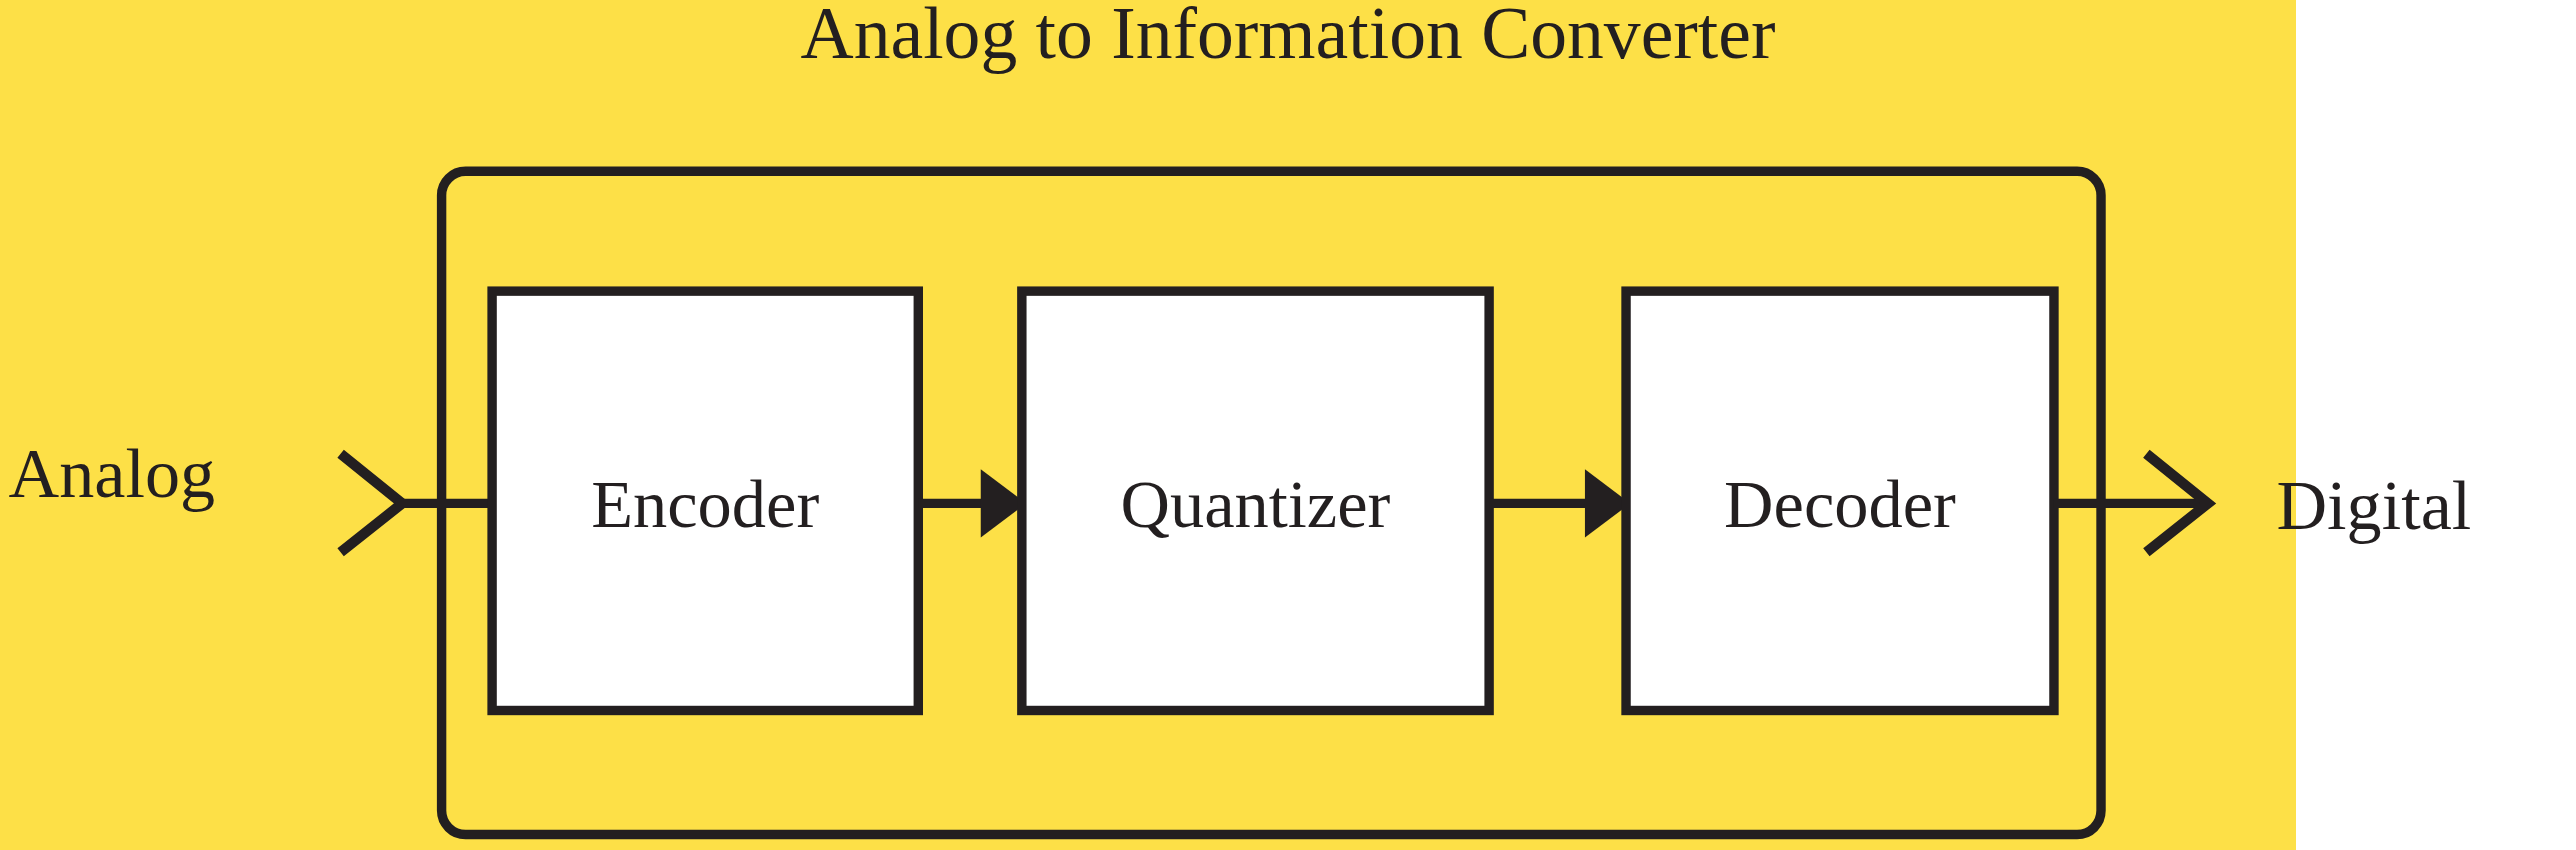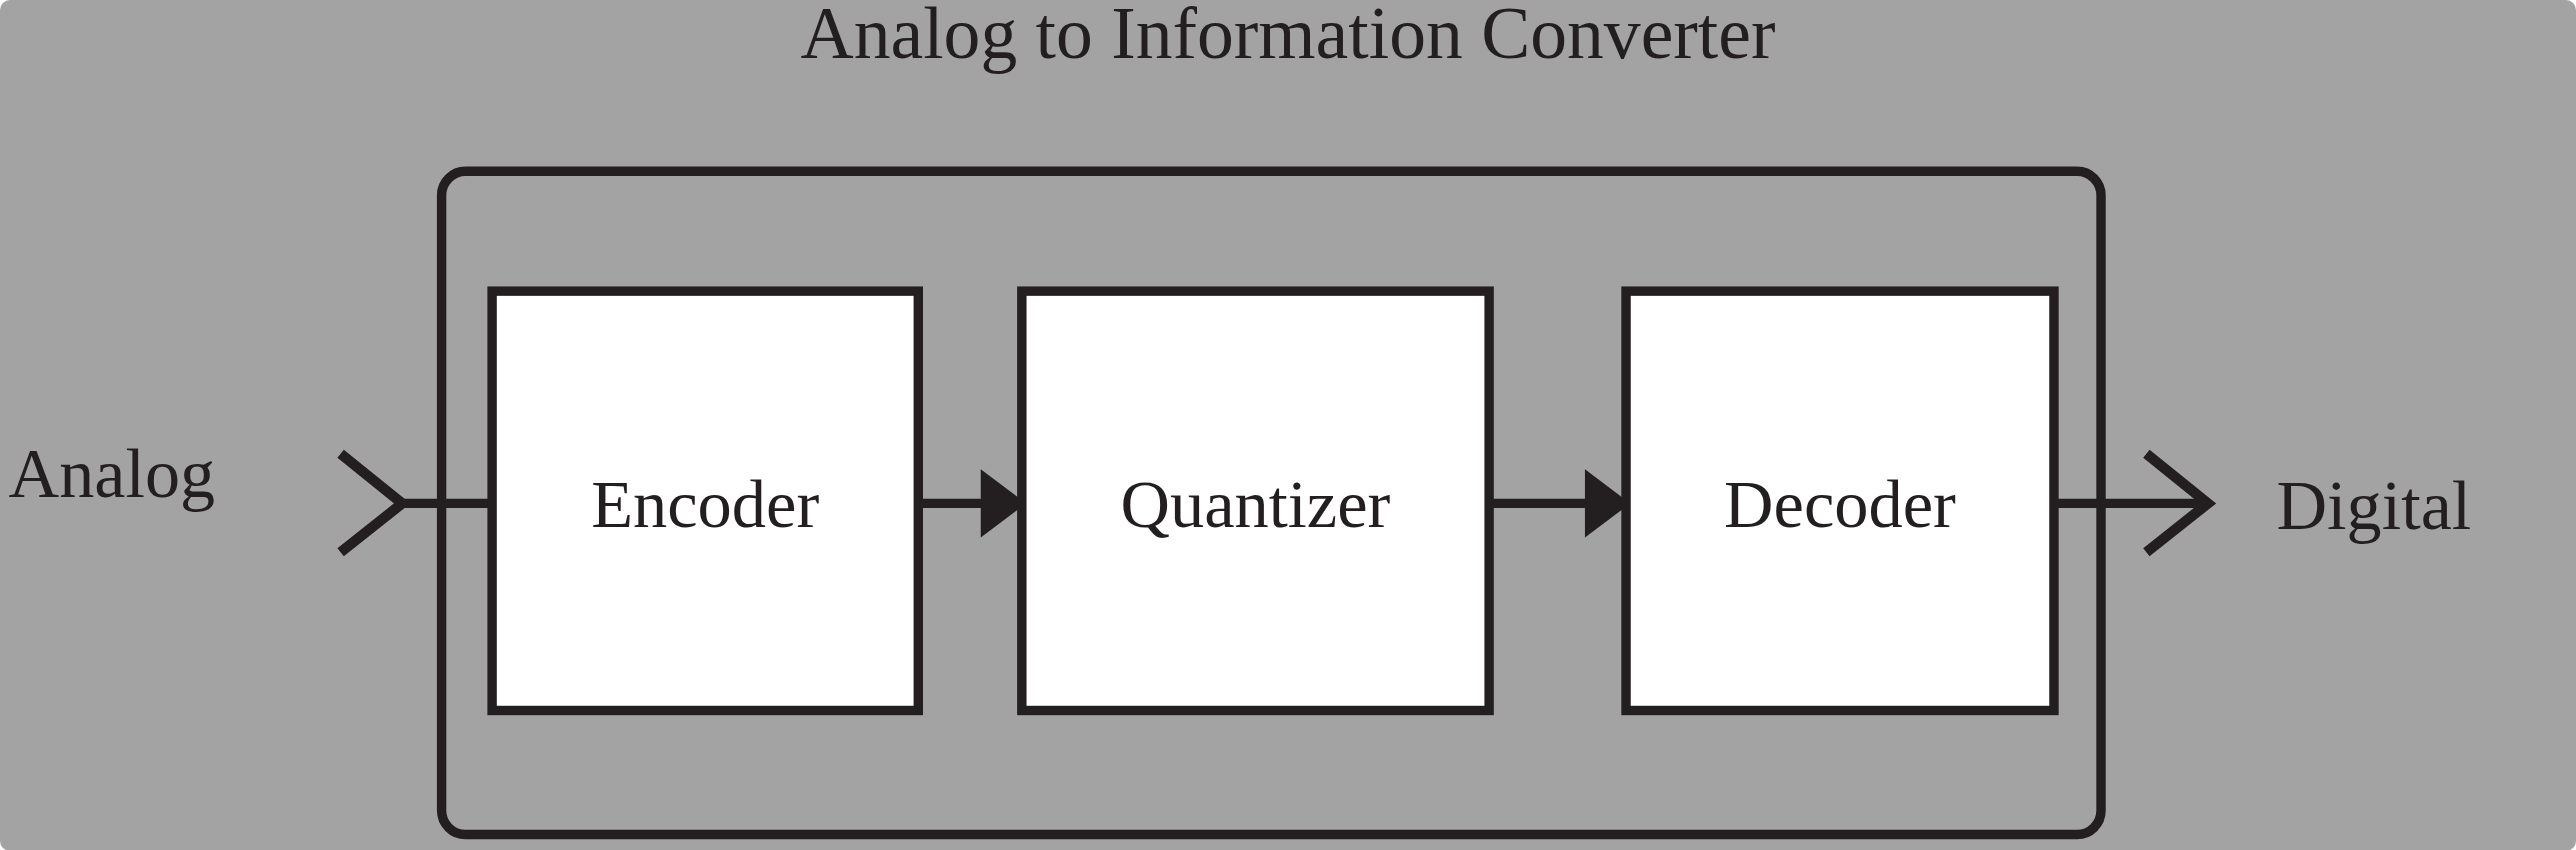--- a/index.html
+++ b/index.html
@@ -9,24 +9,23 @@
     background: #ffffff;
   }
   body {
     font-family: "Liberation Serif", "DejaVu Serif", serif;
     width: 2576px;
     height: 851px;
     overflow: hidden;
   }
   #canvas {
     position: relative;
-    width: 2576px;
+    width: 2296px;
     height: 851px;
-    background: #a3a3a3;
-    border-radius: 10px;
+    background: #fde047;
   }
   #diagram-svg {
     position: absolute;
     left: 0;
     top: 0;
     width: 2576px;
     height: 851px;
     display: block;
   }
   .dia-text {

